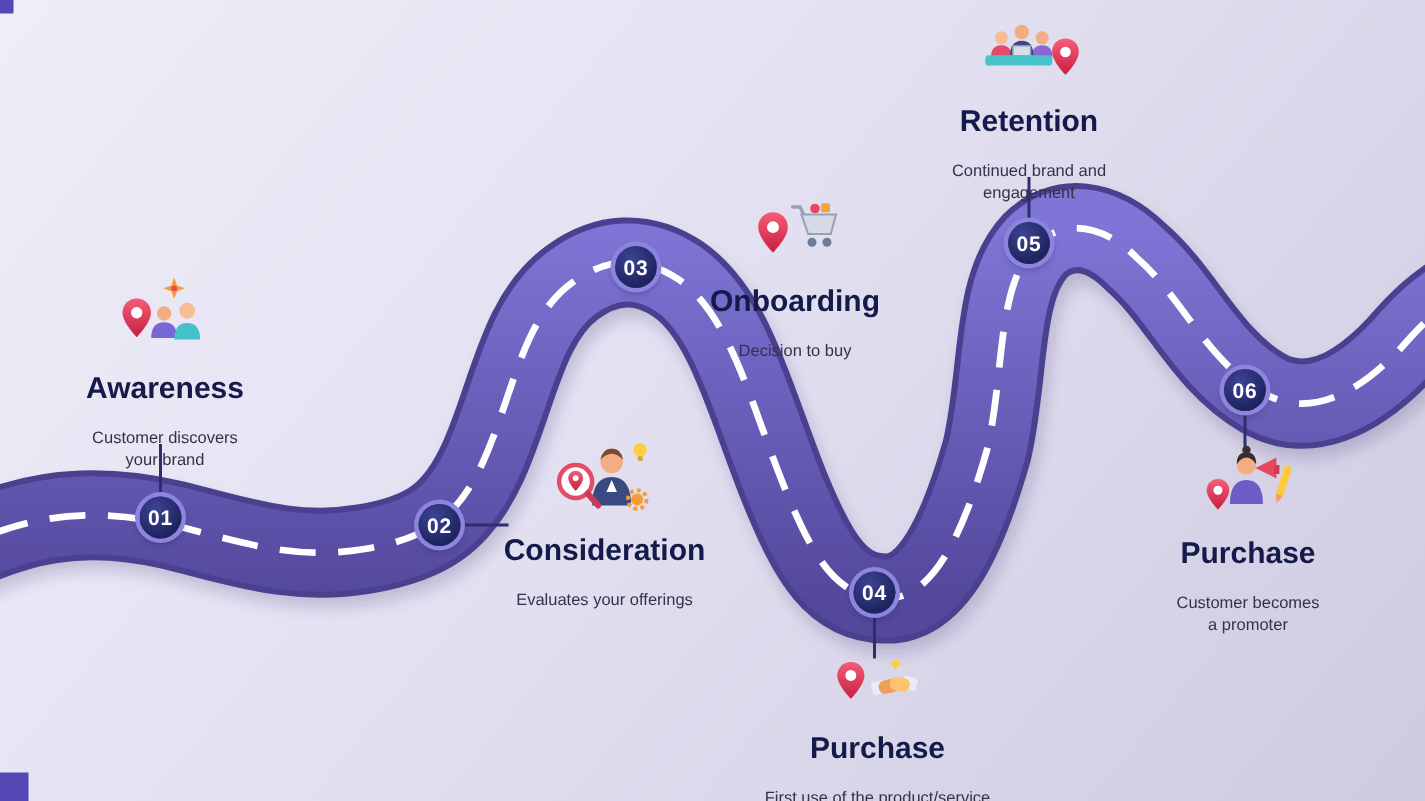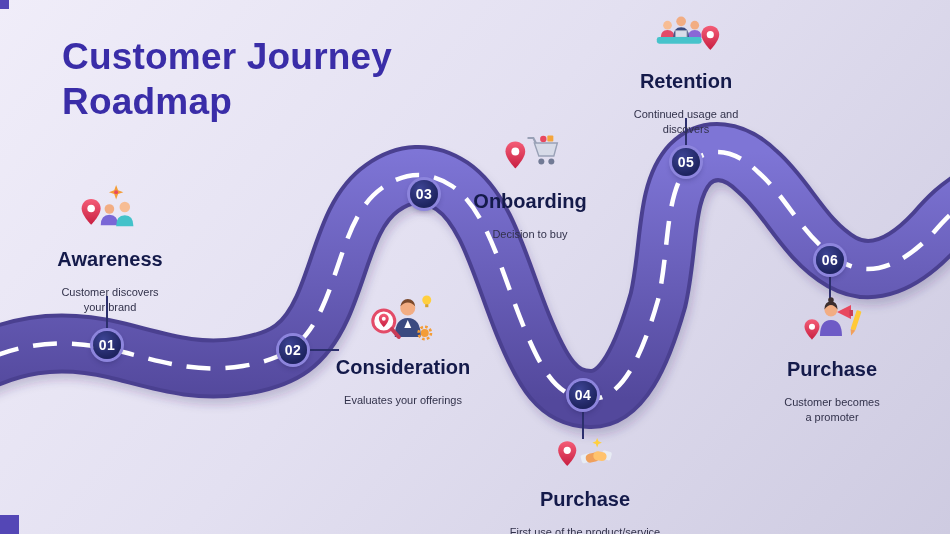--- a/index.html
+++ b/index.html
@@ -38,21 +38,21 @@
     position:absolute; width:28px; height:28px; border-radius:50%;
     background: radial-gradient(circle at 38% 30%, #3d4494 0%, #1e2460 70%);
     box-shadow: 0 0 0 3px #8d85dd, 0 3px 6px rgba(25,25,70,.45);
     display:flex; align-items:center; justify-content:center; z-index:2;
   }
   .marker span {
     color:#ffffff; font-size:14px; font-weight:bold; letter-spacing:0.5px;
   }
   .marker.m1 { left:93px;  top:331px; }
   .marker.m2 { left:279px; top:336px; }
-  .marker.m3 { left:410px; top:180px; }
+  .marker.m3 { left:410px; top:164px; }
   .marker.m4 { left:569px; top:381px; }
   .marker.m5 { left:672px; top:148px; }
   .marker.m6 { left:816px; top:246px; }
 
   
   .stage { position:absolute; transform:translateX(-50%); text-align:center; z-index:2; }
   .stage .icon { display:flex; justify-content:center; margin:0 0 5px 0; }
   .stage h3 { margin:14px; font-size:20px; font-weight:bold; color:#141a4a; }
   .stage p  { margin:4px auto 0; font-size:11px; line-height:1.35; color:#32324b; }
 
@@ -97,24 +97,20 @@
   <div class="corner-sq tl"></div>
   <div class="corner-sq bl"></div>
 
   <svg class="road-svg" width="950" height="534" viewBox="0 0 950 534">
     <path d="M -40 372 C 10 345 55 336 115 350 C 160 361 195 374 243 366 C 285 359 305 345 322 308 C 342 264 348 212 382 188 C 404 172 428 170 452 186 C 487 210 500 268 523 325 C 543 374 558 398 590 399 C 622 400 642 356 658 300 C 670 248 664 192 690 164 C 708 146 734 148 758 172 C 788 198 804 240 842 262 C 872 279 904 264 934 232 C 948 216 958 206 978 194" fill="none" stroke="rgba(45,38,100,0.22)" stroke-width="58" transform="translate(3,7)" filter="url(#roadShadow)"></path>
     <path d="M -40 372 C 10 345 55 336 115 350 C 160 361 195 374 243 366 C 285 359 305 345 322 308 C 342 264 348 212 382 188 C 404 172 428 170 452 186 C 487 210 500 268 523 325 C 543 374 558 398 590 399 C 622 400 642 356 658 300 C 670 248 664 192 690 164 C 708 146 734 148 758 172 C 788 198 804 240 842 262 C 872 279 904 264 934 232 C 948 216 958 206 978 194" fill="none" stroke="#4a4090" stroke-width="60"></path>
     <path d="M -40 372 C 10 345 55 336 115 350 C 160 361 195 374 243 366 C 285 359 305 345 322 308 C 342 264 348 212 382 188 C 404 172 428 170 452 186 C 487 210 500 268 523 325 C 543 374 558 398 590 399 C 622 400 642 356 658 300 C 670 248 664 192 690 164 C 708 146 734 148 758 172 C 788 198 804 240 842 262 C 872 279 904 264 934 232 C 948 216 958 206 978 194" fill="none" stroke="url(#roadGrad)" stroke-width="52"></path>
     <path d="M -40 372 C 10 345 55 336 115 350 C 160 361 195 374 243 366 C 285 359 305 345 322 308 C 342 264 348 212 382 188 C 404 172 428 170 452 186 C 487 210 500 268 523 325 C 543 374 558 398 590 399 C 622 400 642 356 658 300 C 670 248 664 192 690 164 C 708 146 734 148 758 172 C 788 198 804 240 842 262 C 872 279 904 264 934 232 C 948 216 958 206 978 194" fill="none" stroke="#ffffff" stroke-width="4.5" stroke-dasharray="24 15"></path>
   </svg>
 
-  <h1 class="main-title">
-    <span class="line">Customer Journey</span>
-    <span class="line">Roadmap</span>
-  </h1>
 
   <div class="leader l1"></div>
   <div class="leader l2"></div>
   <div class="leader l4"></div>
   <div class="leader l5"></div>
   <div class="leader l6"></div>
 
   <div class="marker m1">
       <span>01</span>
     </div>
@@ -209,21 +205,21 @@
         <circle cx="45" cy="15" r="4.5" fill="#f2ad83"></circle>
         <path d="M38 28 Q38 20 45 20 Q52 20 52 28 Z" fill="#8a67d6"></path>
         <circle cx="31" cy="11" r="5" fill="#f2ad83"></circle>
         <path d="M23 27 Q23 17 31 17 Q39 17 39 27 Z" fill="#3a4a80"></path>
         <rect x="25" y="20.5" width="12" height="7" fill="#d9dde9" stroke="#9aa2b8" stroke-width="1"></rect>
         <rect x="6" y="27" width="46" height="7" rx="2.5" fill="#47c3cb"></rect>
         <use href="#pin" x="50" y="14" width="22" height="28"></use>
       </svg>
     </div>
     <h3>Retention</h3>
-    <p>Continued usage and discovers</p>
+    <p>Continued brand and engagement</p>
   </div>
 
   <div class="stage s6">
     <div class="icon">
       <svg width="62" height="50" viewBox="0 0 62 50">
         <use href="#pin" x="2" y="24" width="18" height="23"></use>
         <path d="M19 42 Q19 26 30 26 Q41 26 41 42 Z" fill="#6e5bc6"></path>
         <circle cx="30" cy="16" r="6.5" fill="#f2ad83"></circle>
         <path d="M23.5 15.5 Q23.5 7.5 30 7.5 Q36.5 7.5 36.5 15.5 Q33.5 11 30 11 Q26.5 11 23.5 15.5 Z" fill="#3c2e2e"></path>
         <circle cx="30" cy="6" r="2.8" fill="#3c2e2e"></circle>

